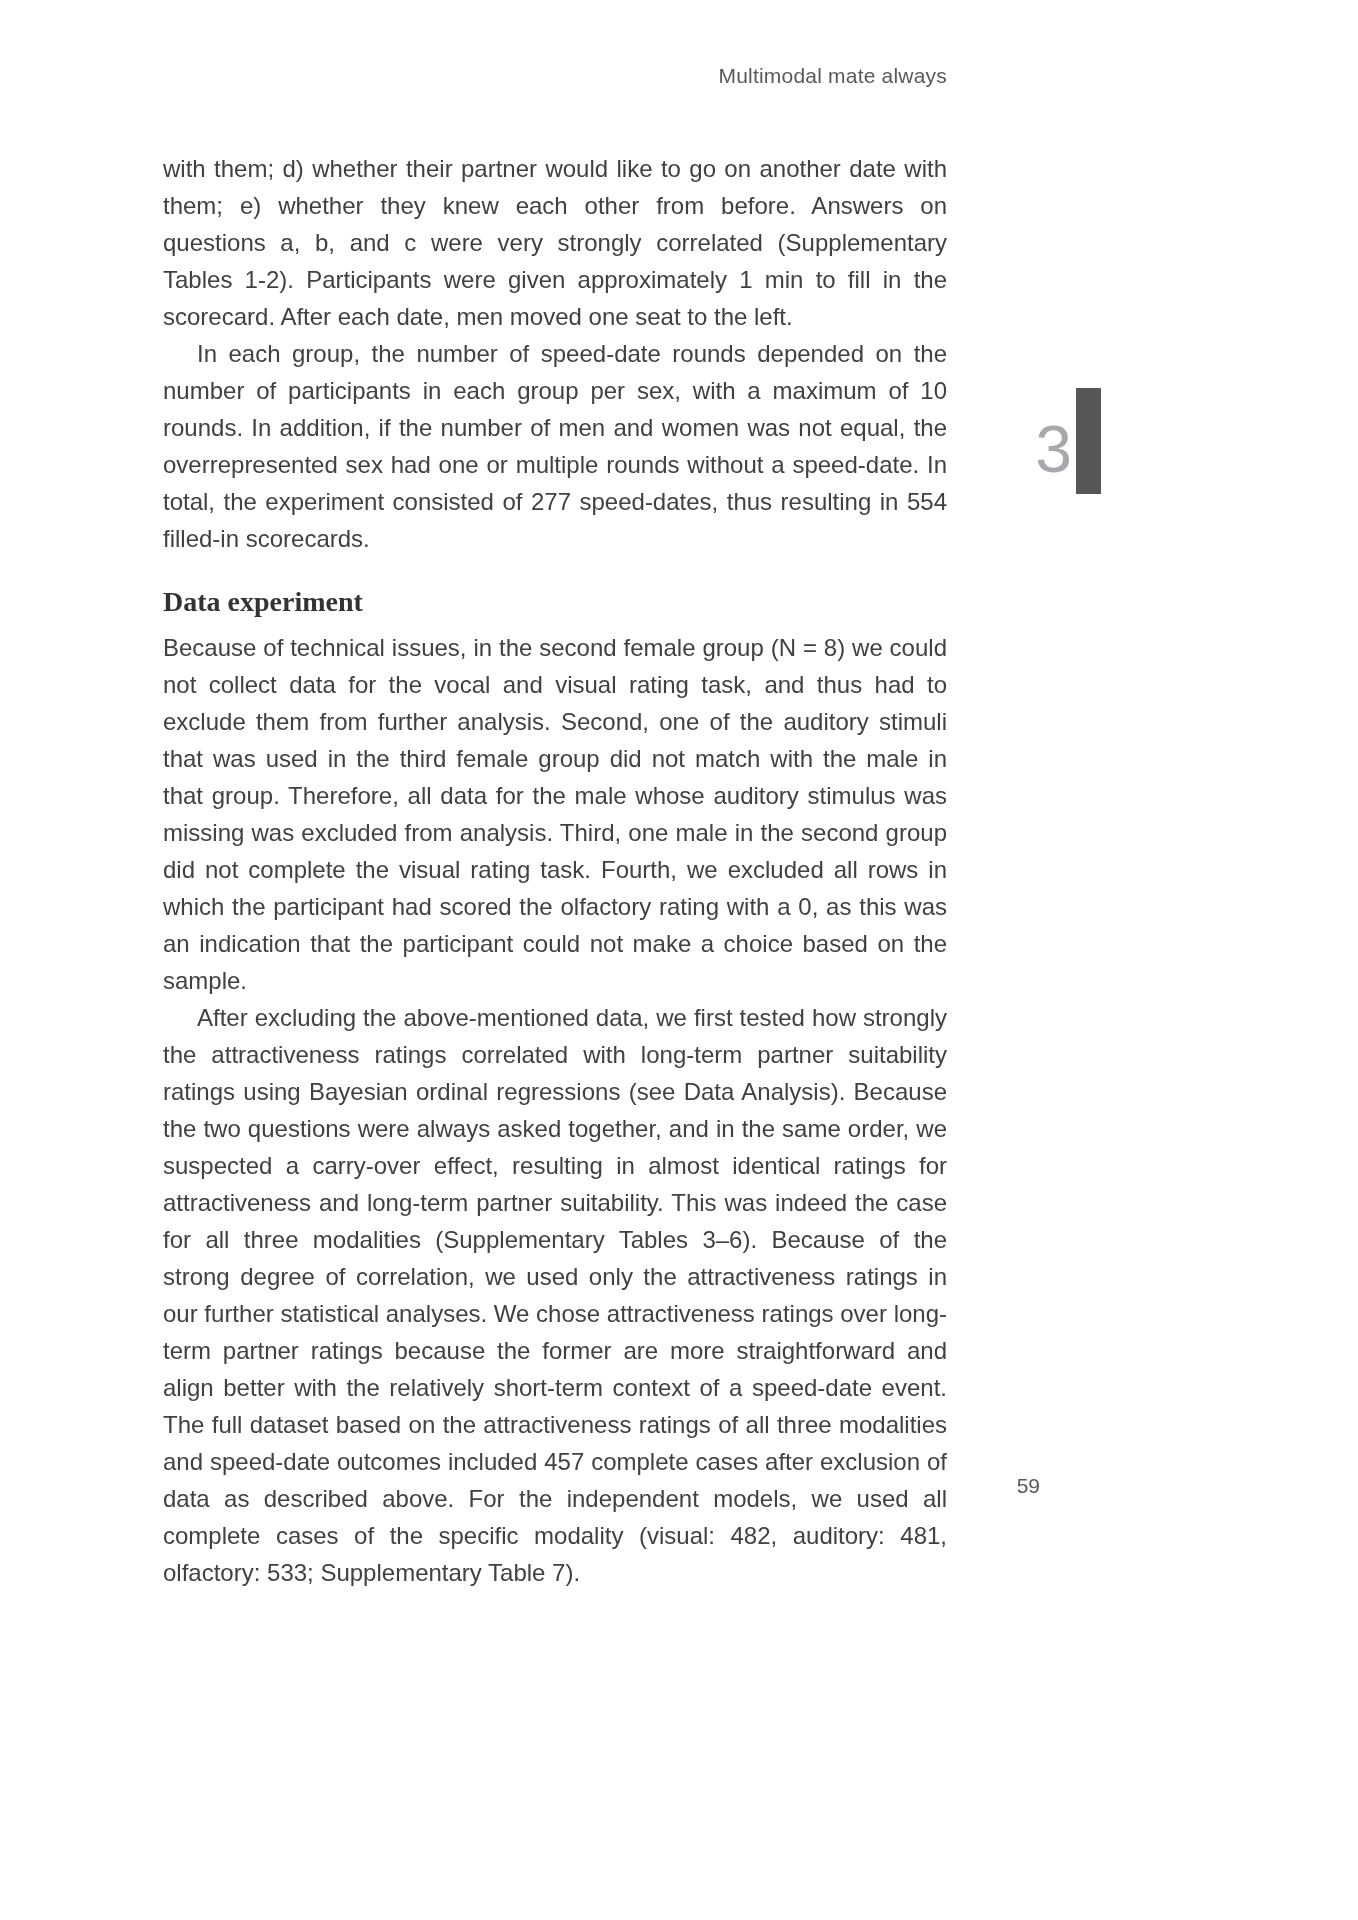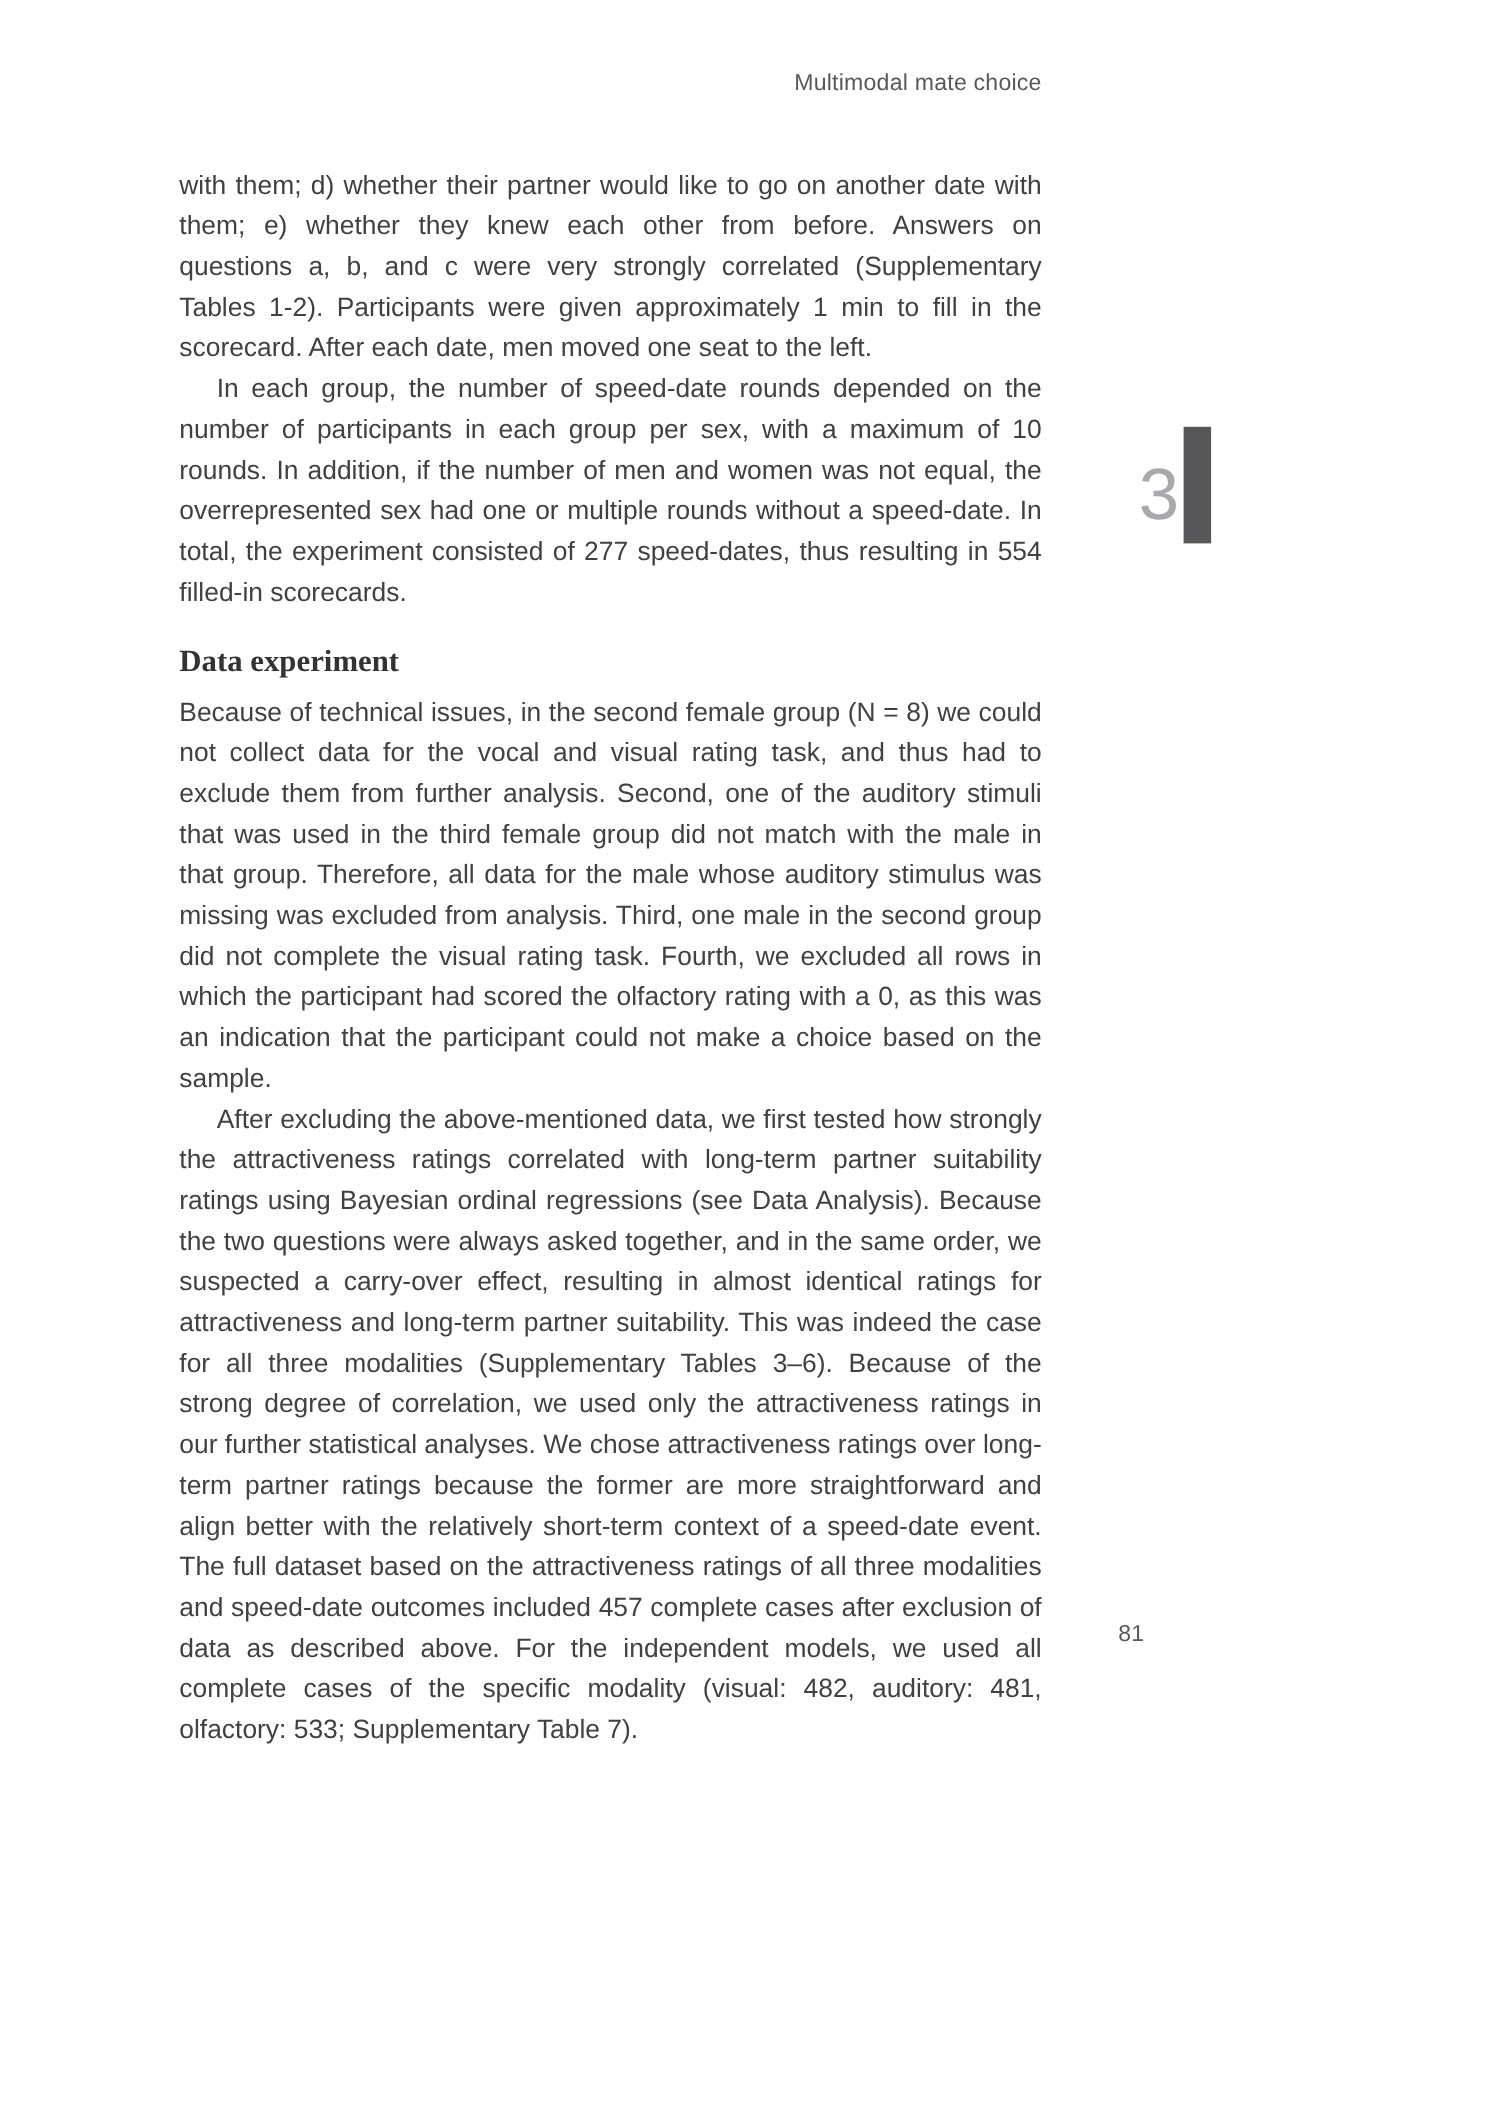--- a/index.html
+++ b/index.html
@@ -70,29 +70,29 @@
     text-align: right;
     font-size: 21px;
     color: #58595b;
   }
 </style>
 </head>
 <body>
 
 <div class="page">
 
-  <div class="running-head">Multimodal mate choice</div>
+  <div class="running-head">Multimodal mate always</div>
 
   <div class="chapter-number">3</div>
 
   <div class="chapter-tab-bar"></div>
 
   <main class="text-block">
     <p class="para">with them; d) whether their partner would like to go on another date with them; e) whether they knew each other from before. Answers on questions a, b, and c were very strongly correlated (Supplementary Tables 1-2). Participants were given approximately 1 min to fill in the scorecard. After each date, men moved one seat to the left.</p>
     <p class="para indent">In each group, the number of speed-date rounds depended on the number of participants in each group per sex, with a maximum of 10 rounds. In addition, if the number of men and women was not equal, the overrepresented sex had one or multiple rounds without a speed-date. In total, the experiment consisted of 277 speed-dates, thus resulting in 554 filled-in scorecards.</p>
     <h2 class="section-heading">Data experiment</h2>
     <p class="para">Because of technical issues, in the second female group (N = 8) we could not collect data for the vocal and visual rating task, and thus had to exclude them from further analysis. Second, one of the auditory stimuli that was used in the third female group did not match with the male in that group. Therefore, all data for the male whose auditory stimulus was missing was excluded from analysis. Third, one male in the second group did not complete the visual rating task. Fourth, we excluded all rows in which the participant had scored the olfactory rating with a 0, as this was an indication that the participant could not make a choice based on the sample.</p>
     <p class="para indent">After excluding the above-mentioned data, we first tested how strongly the attractiveness ratings correlated with long-term partner suitability ratings using Bayesian ordinal regressions (see Data Analysis). Because the two questions were always asked together, and in the same order, we suspected a carry-over effect, resulting in almost identical ratings for attractiveness and long-term partner suitability. This was indeed the case for all three modalities (Supplementary Tables 3–6). Because of the strong degree of correlation, we used only the attractiveness ratings in our further statistical analyses. We chose attractiveness ratings over long-term partner ratings because the former are more straightforward and align better with the relatively short-term context of a speed-date event. The full dataset based on the attractiveness ratings of all three modalities and speed-date outcomes included 457 complete cases after exclusion of data as described above. For the independent models, we used all complete cases of the specific modality (visual: 482, auditory: 481, olfactory: 533; Supplementary Table 7).</p>
   </main>
 
-  <div class="page-number">81</div>
+  <div class="page-number">59</div>
 
 </div>
 
 </body></html>

